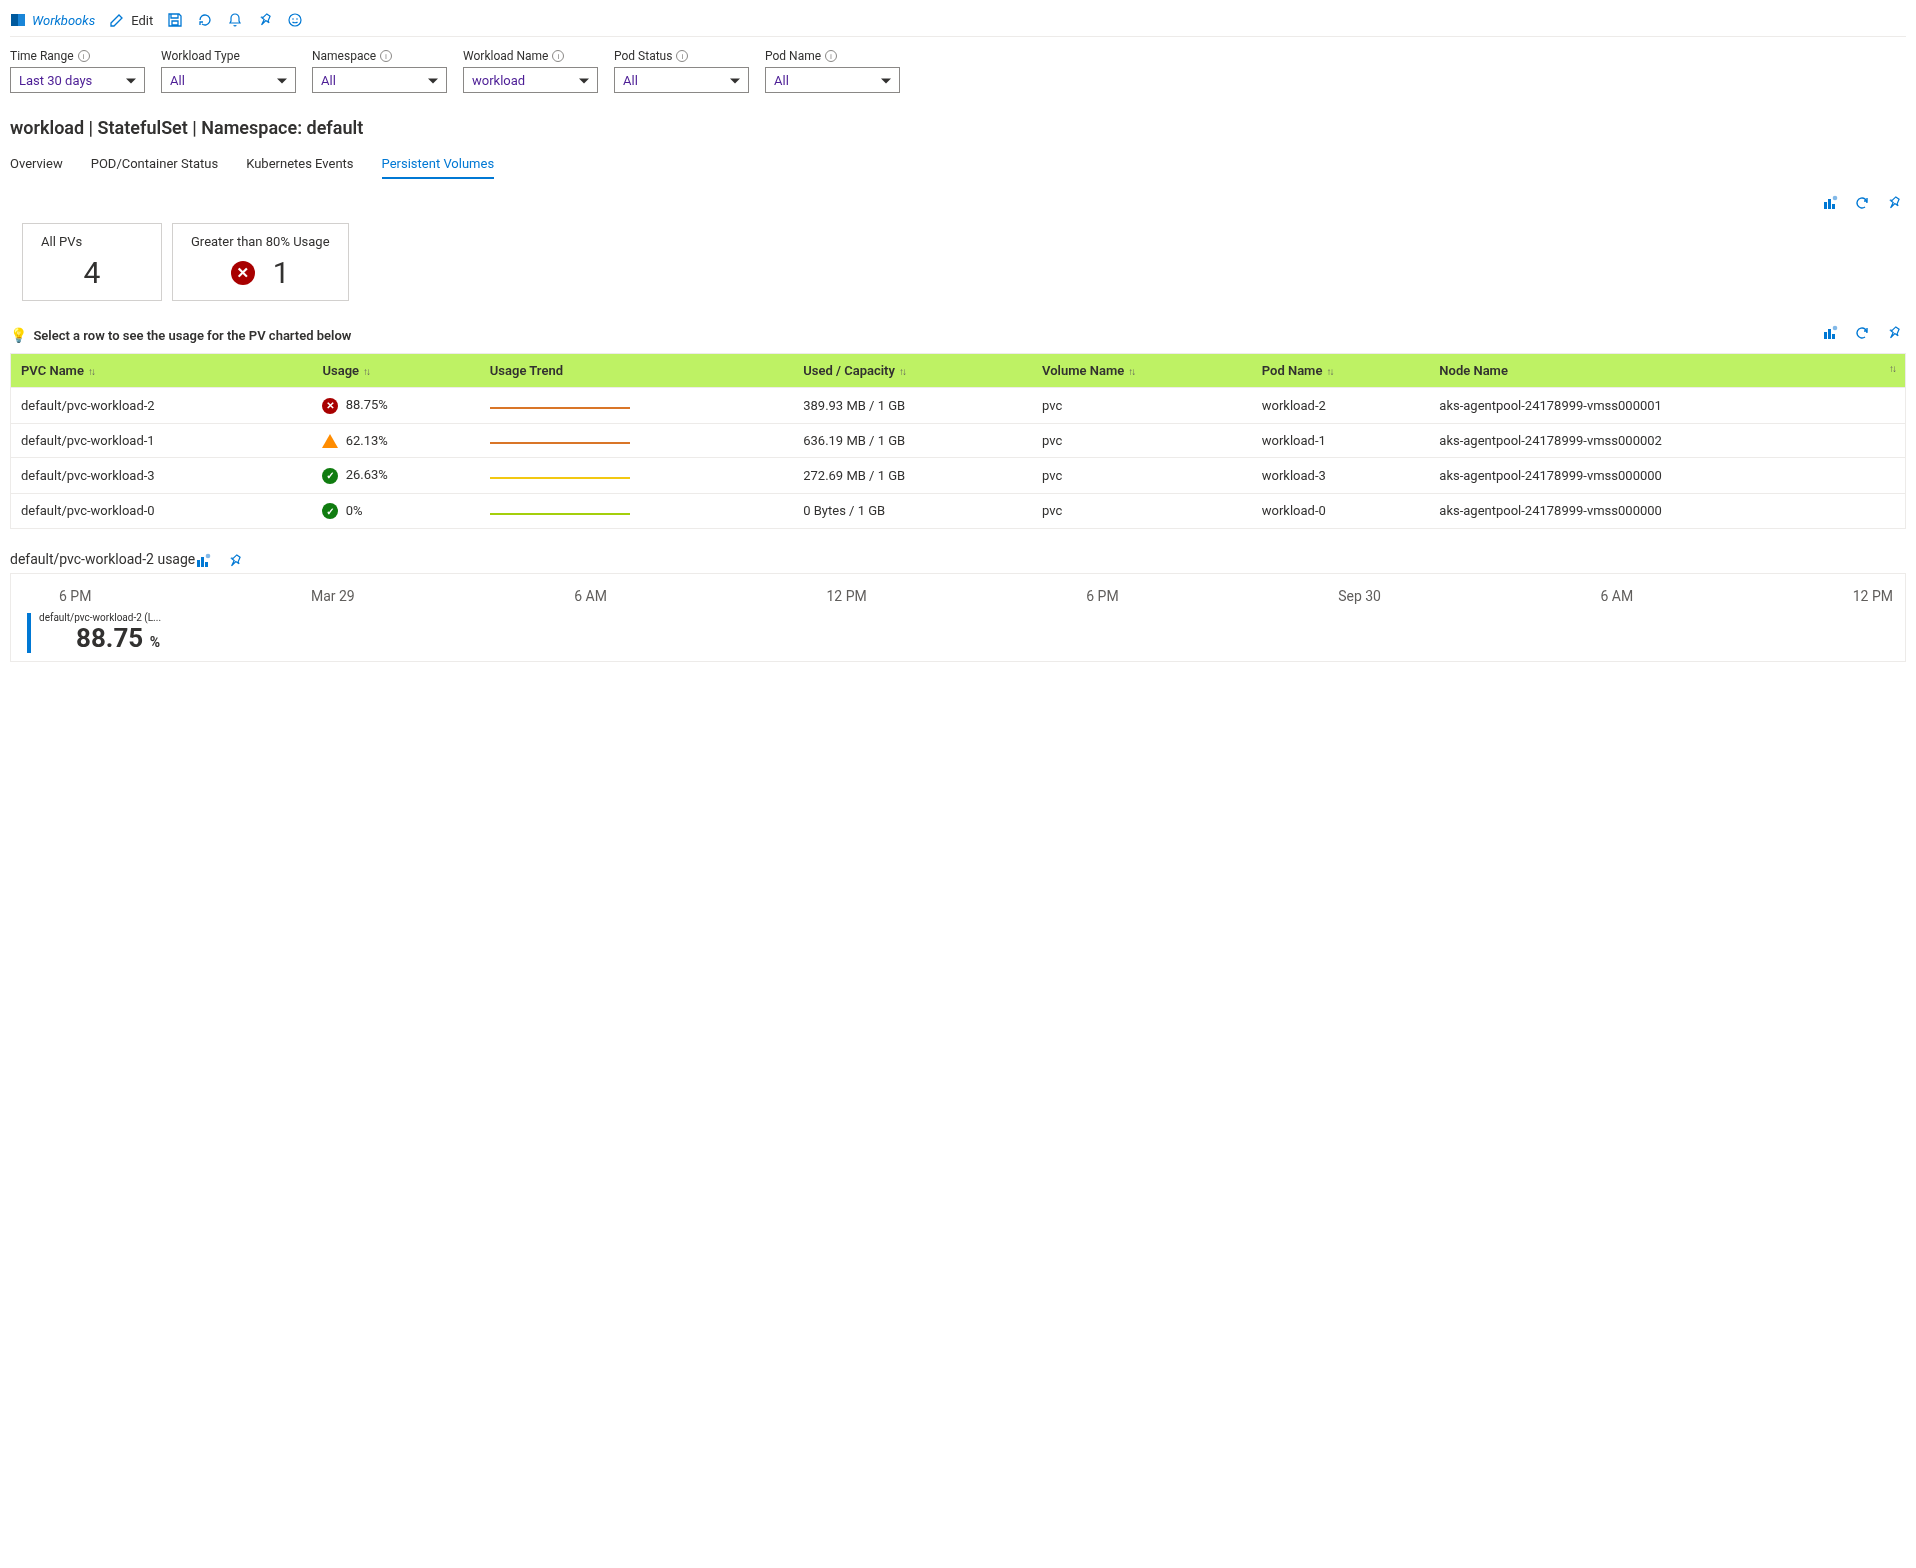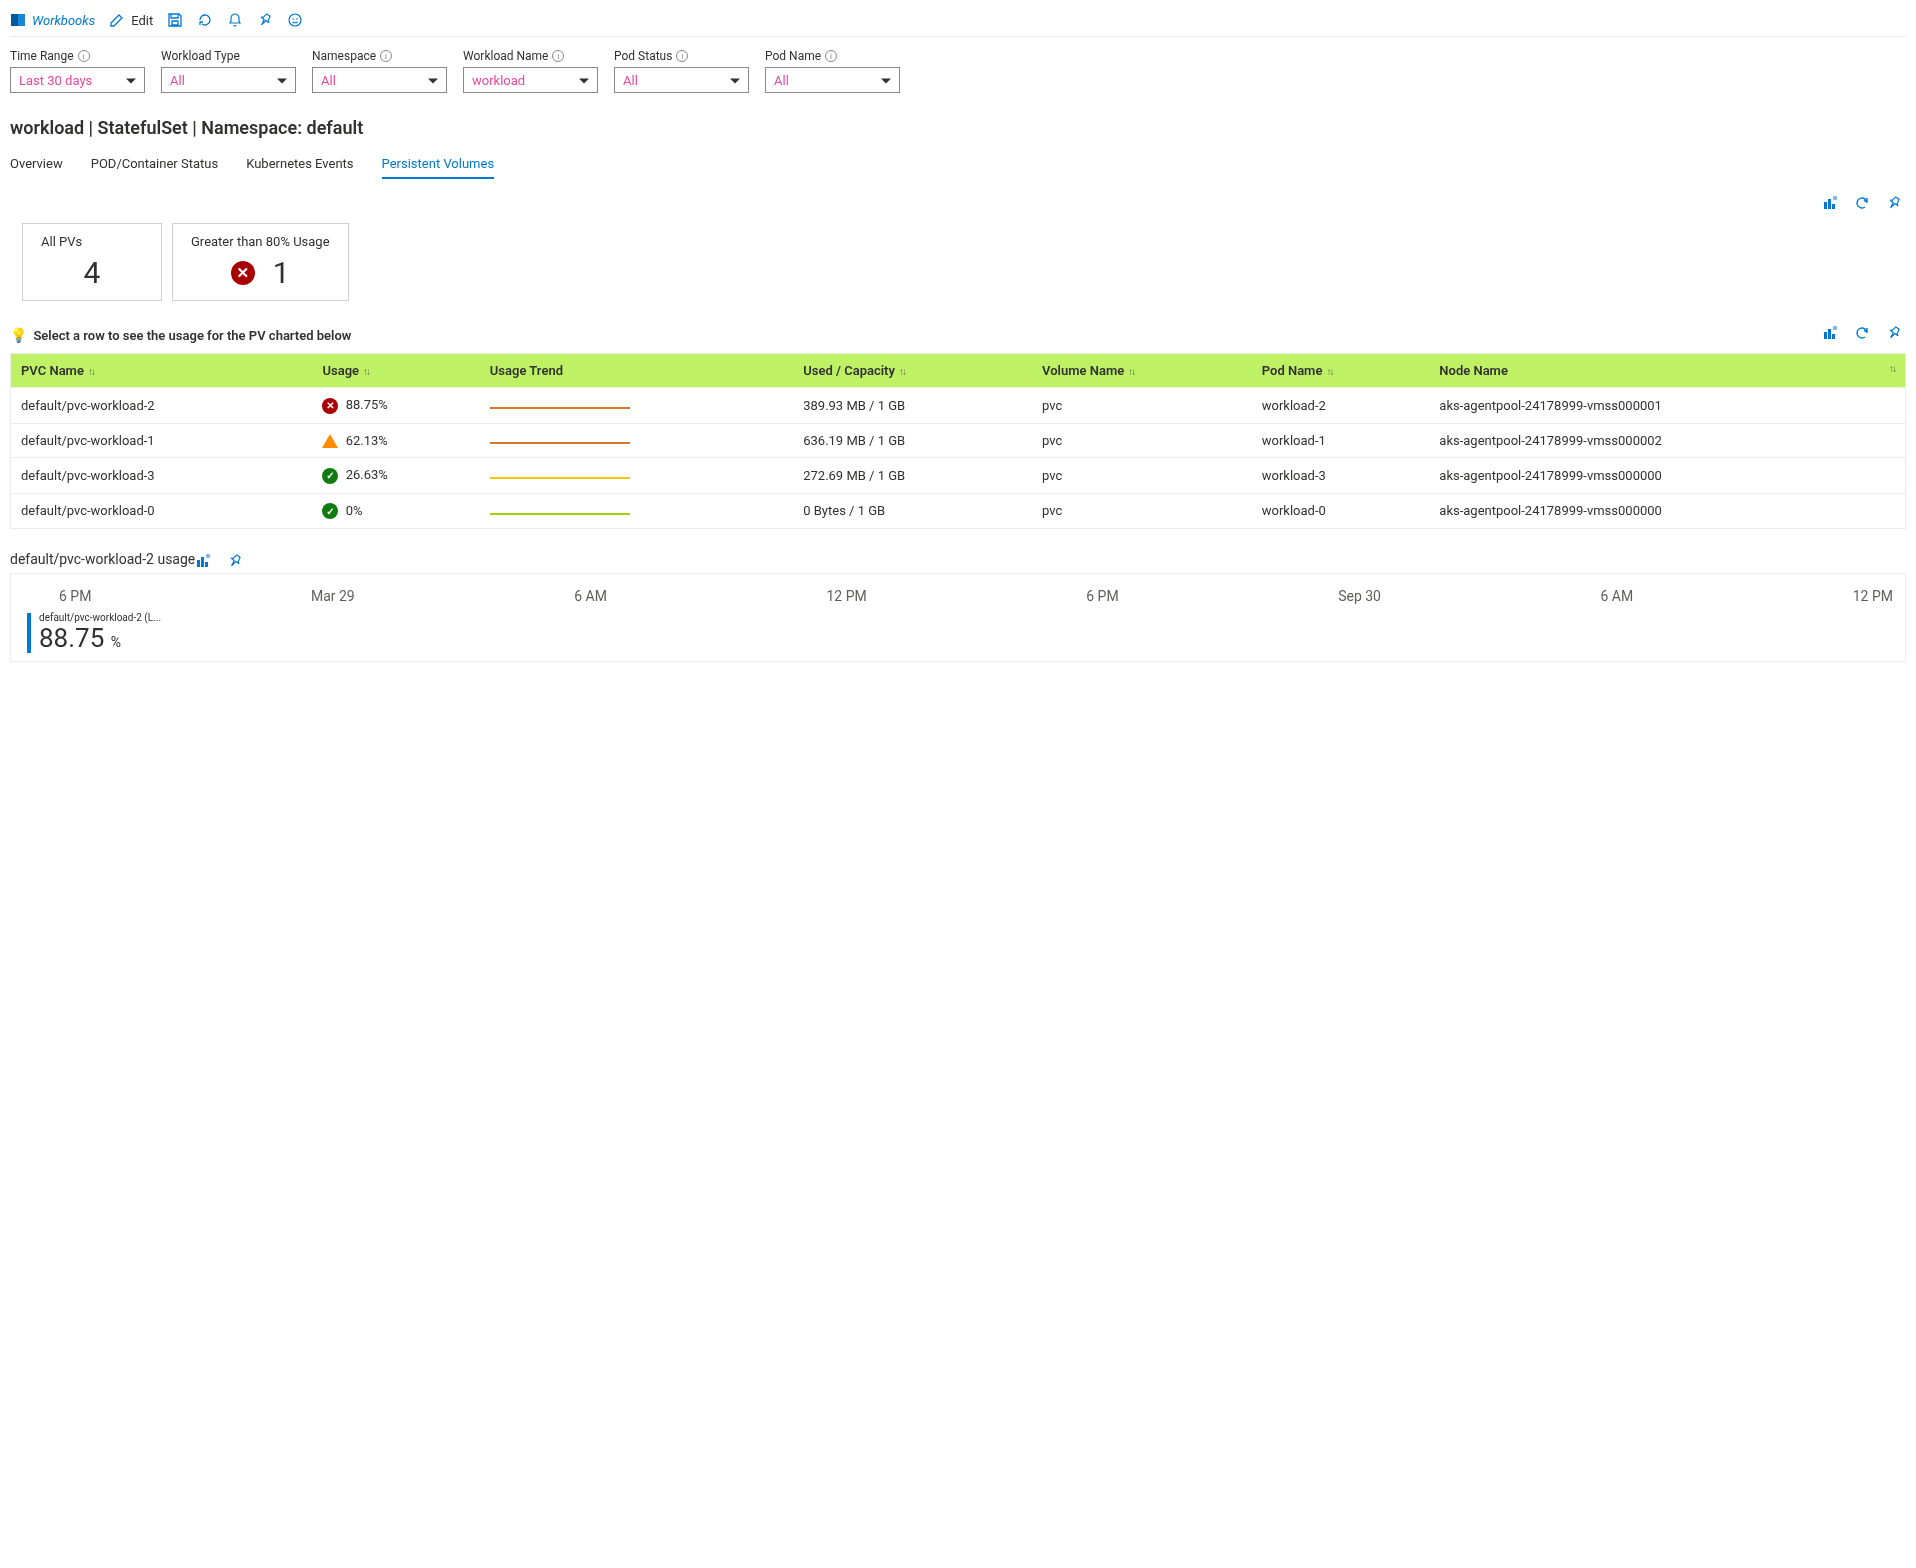--- a/index.html
+++ b/index.html
@@ -58,21 +58,21 @@
   border: 1px solid #8a8886;
   background: #fff;
   height: 26px;
   min-width: 135px;
   padding: 0 26px 0 8px;
   display: flex;
   align-items: center;
   position: relative;
   cursor: pointer;
   font-size: 13px;
-  color: #ec4899;
+  color: #4c1d95;
 }
 .select::after {
   content: "";
   position: absolute;
   right: 8px;
   top: 50%;
   transform: translateY(-30%);
   border-left: 5px solid transparent;
   border-right: 5px solid transparent;
   border-top: 5px solid #323130;
@@ -250,21 +250,21 @@
 }
 .chart-legend {
   display: flex;
   align-items: flex-end;
   gap: 8px;
   padding: 8px 0 0 12px;
 }
 .legend-bar { width: 4px; height: 40px; background: #0078d4; }
 .legend-text { display:flex; flex-direction:column; }
 .legend-name { font-size: 10px; color: #323130; }
-.legend-value { font-size: 26px; font-weight: 400; }
+.legend-value { font-size: 26px; font-weight: 700; margin-left: 37px; }
 .legend-value .pct { font-size: 14px; }
 svg { display:block; }
 </style>
 </head>
 <body>
 
 <div class="toolbar">
   <div class="toolbar-item primary">
     <span class="toolbar-icon">
       <svg width="16" height="16" viewBox="0 0 16 16">

